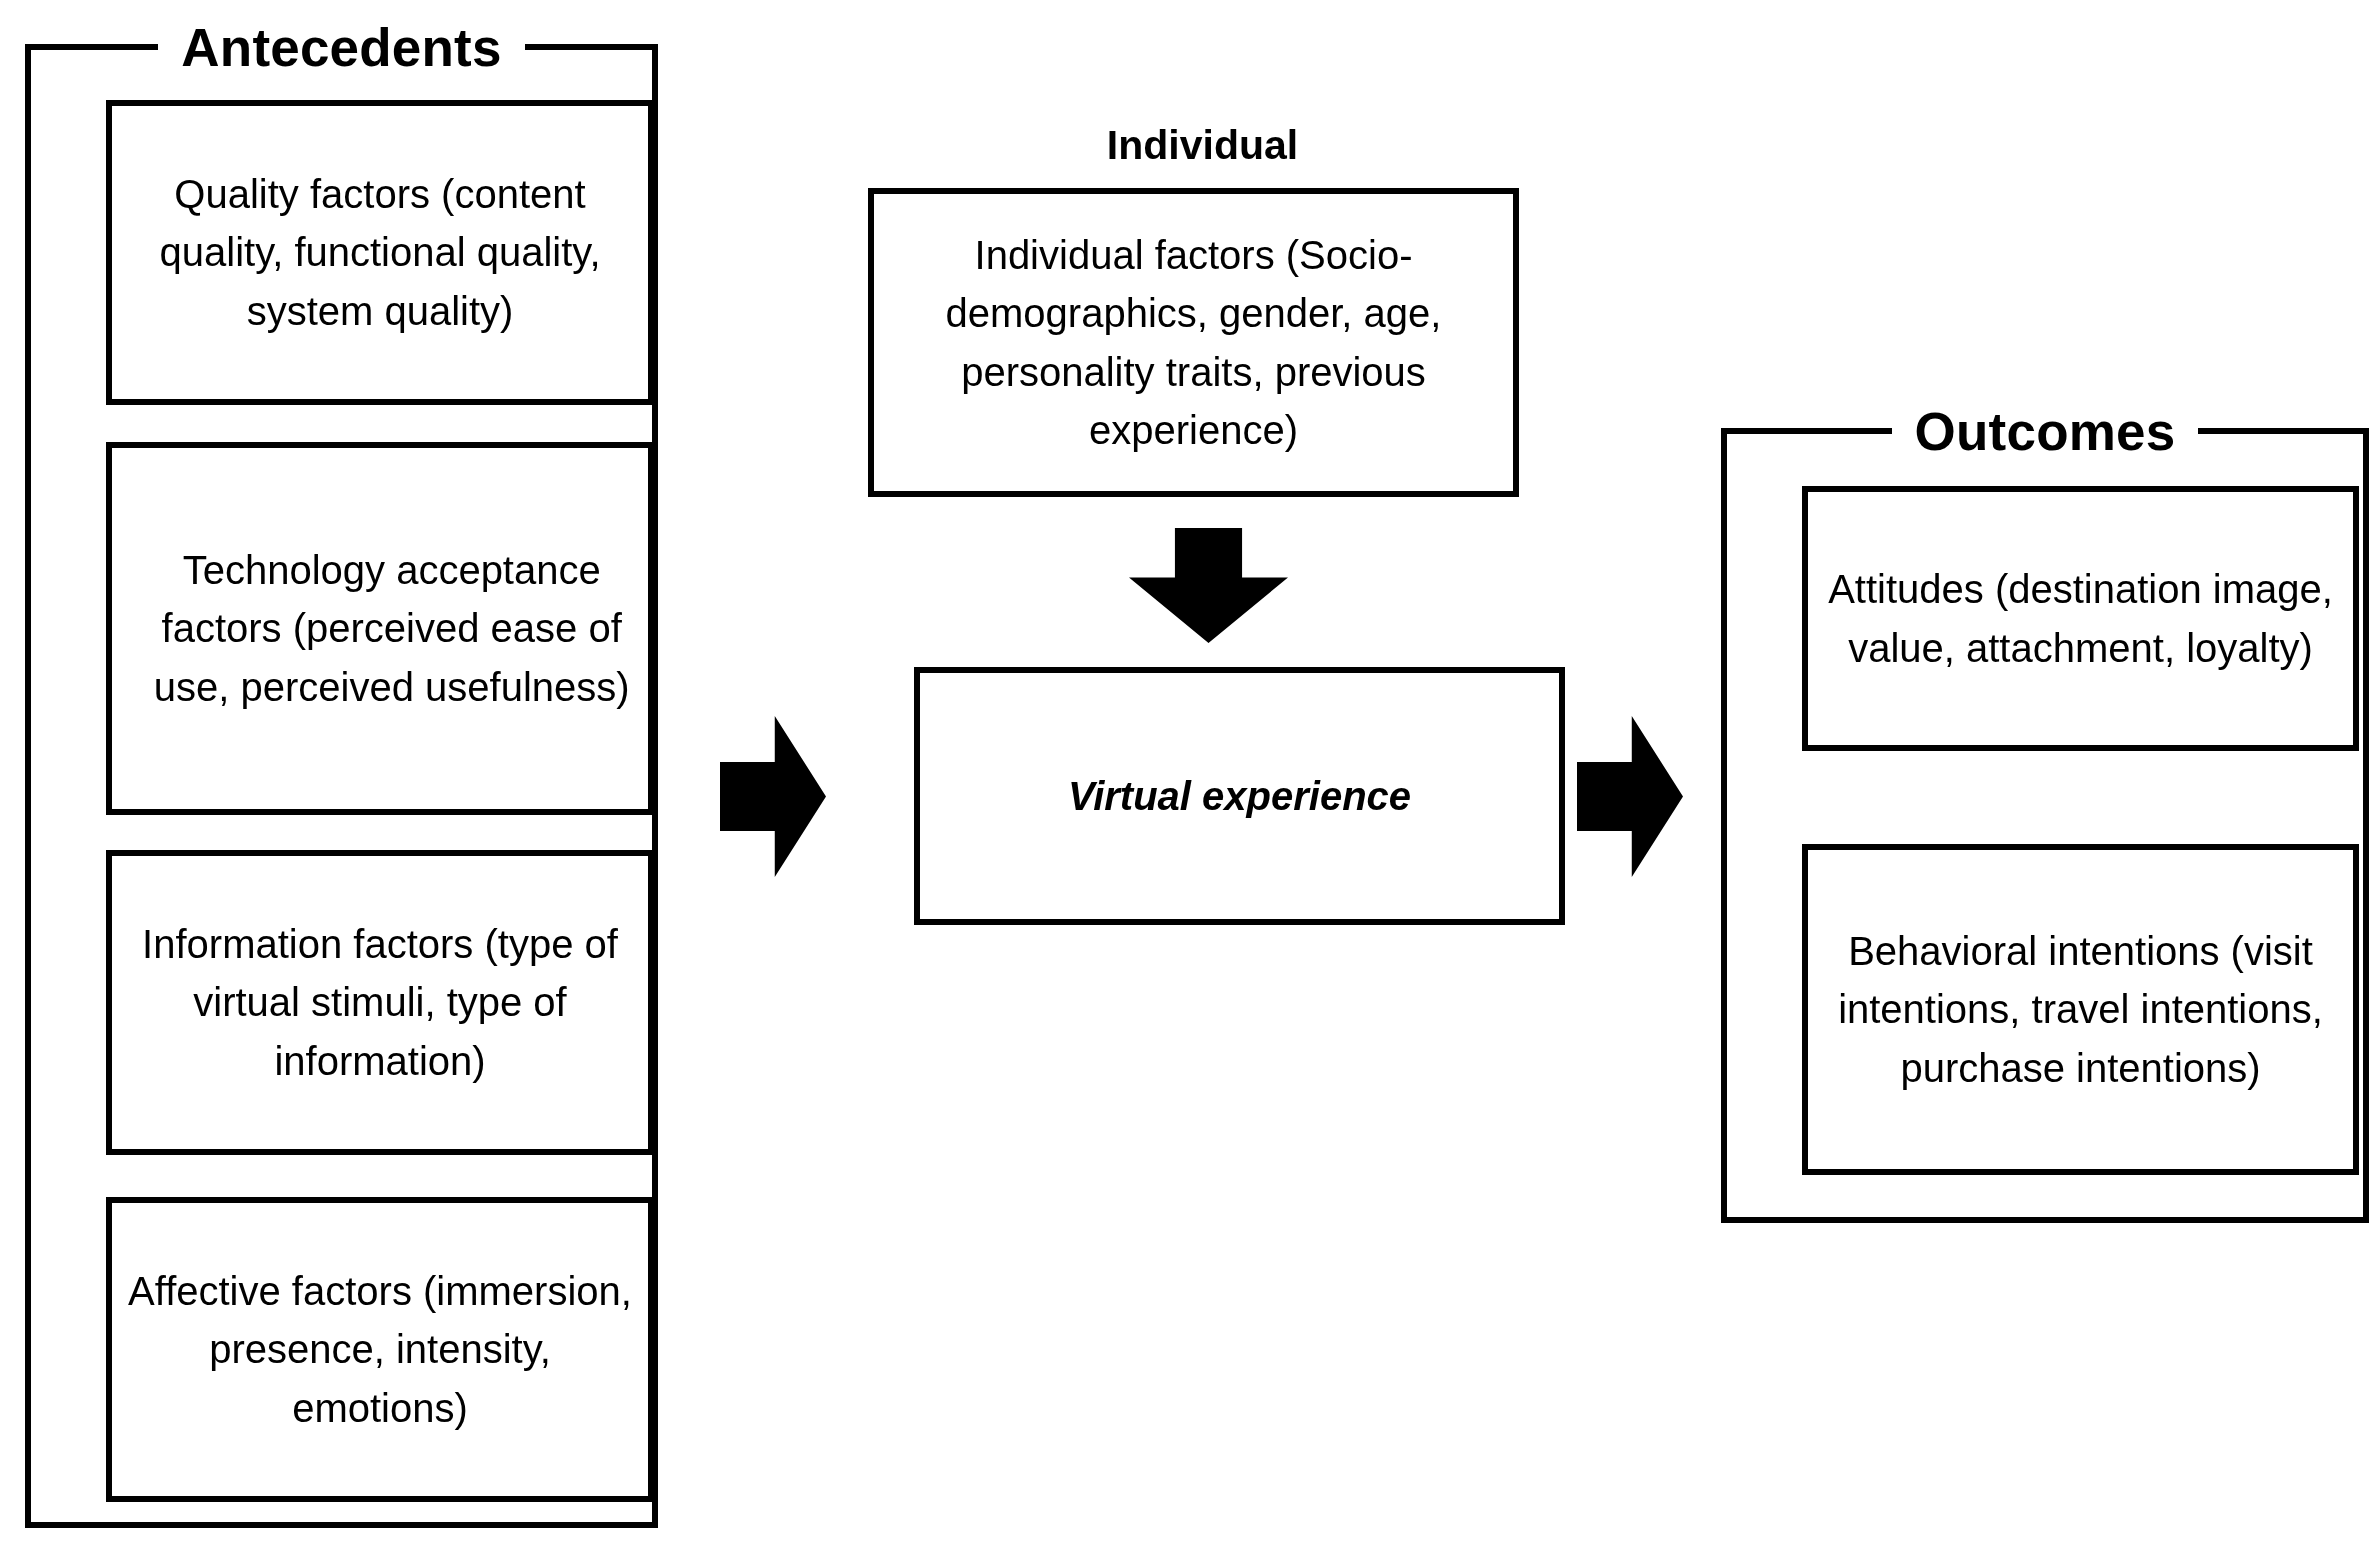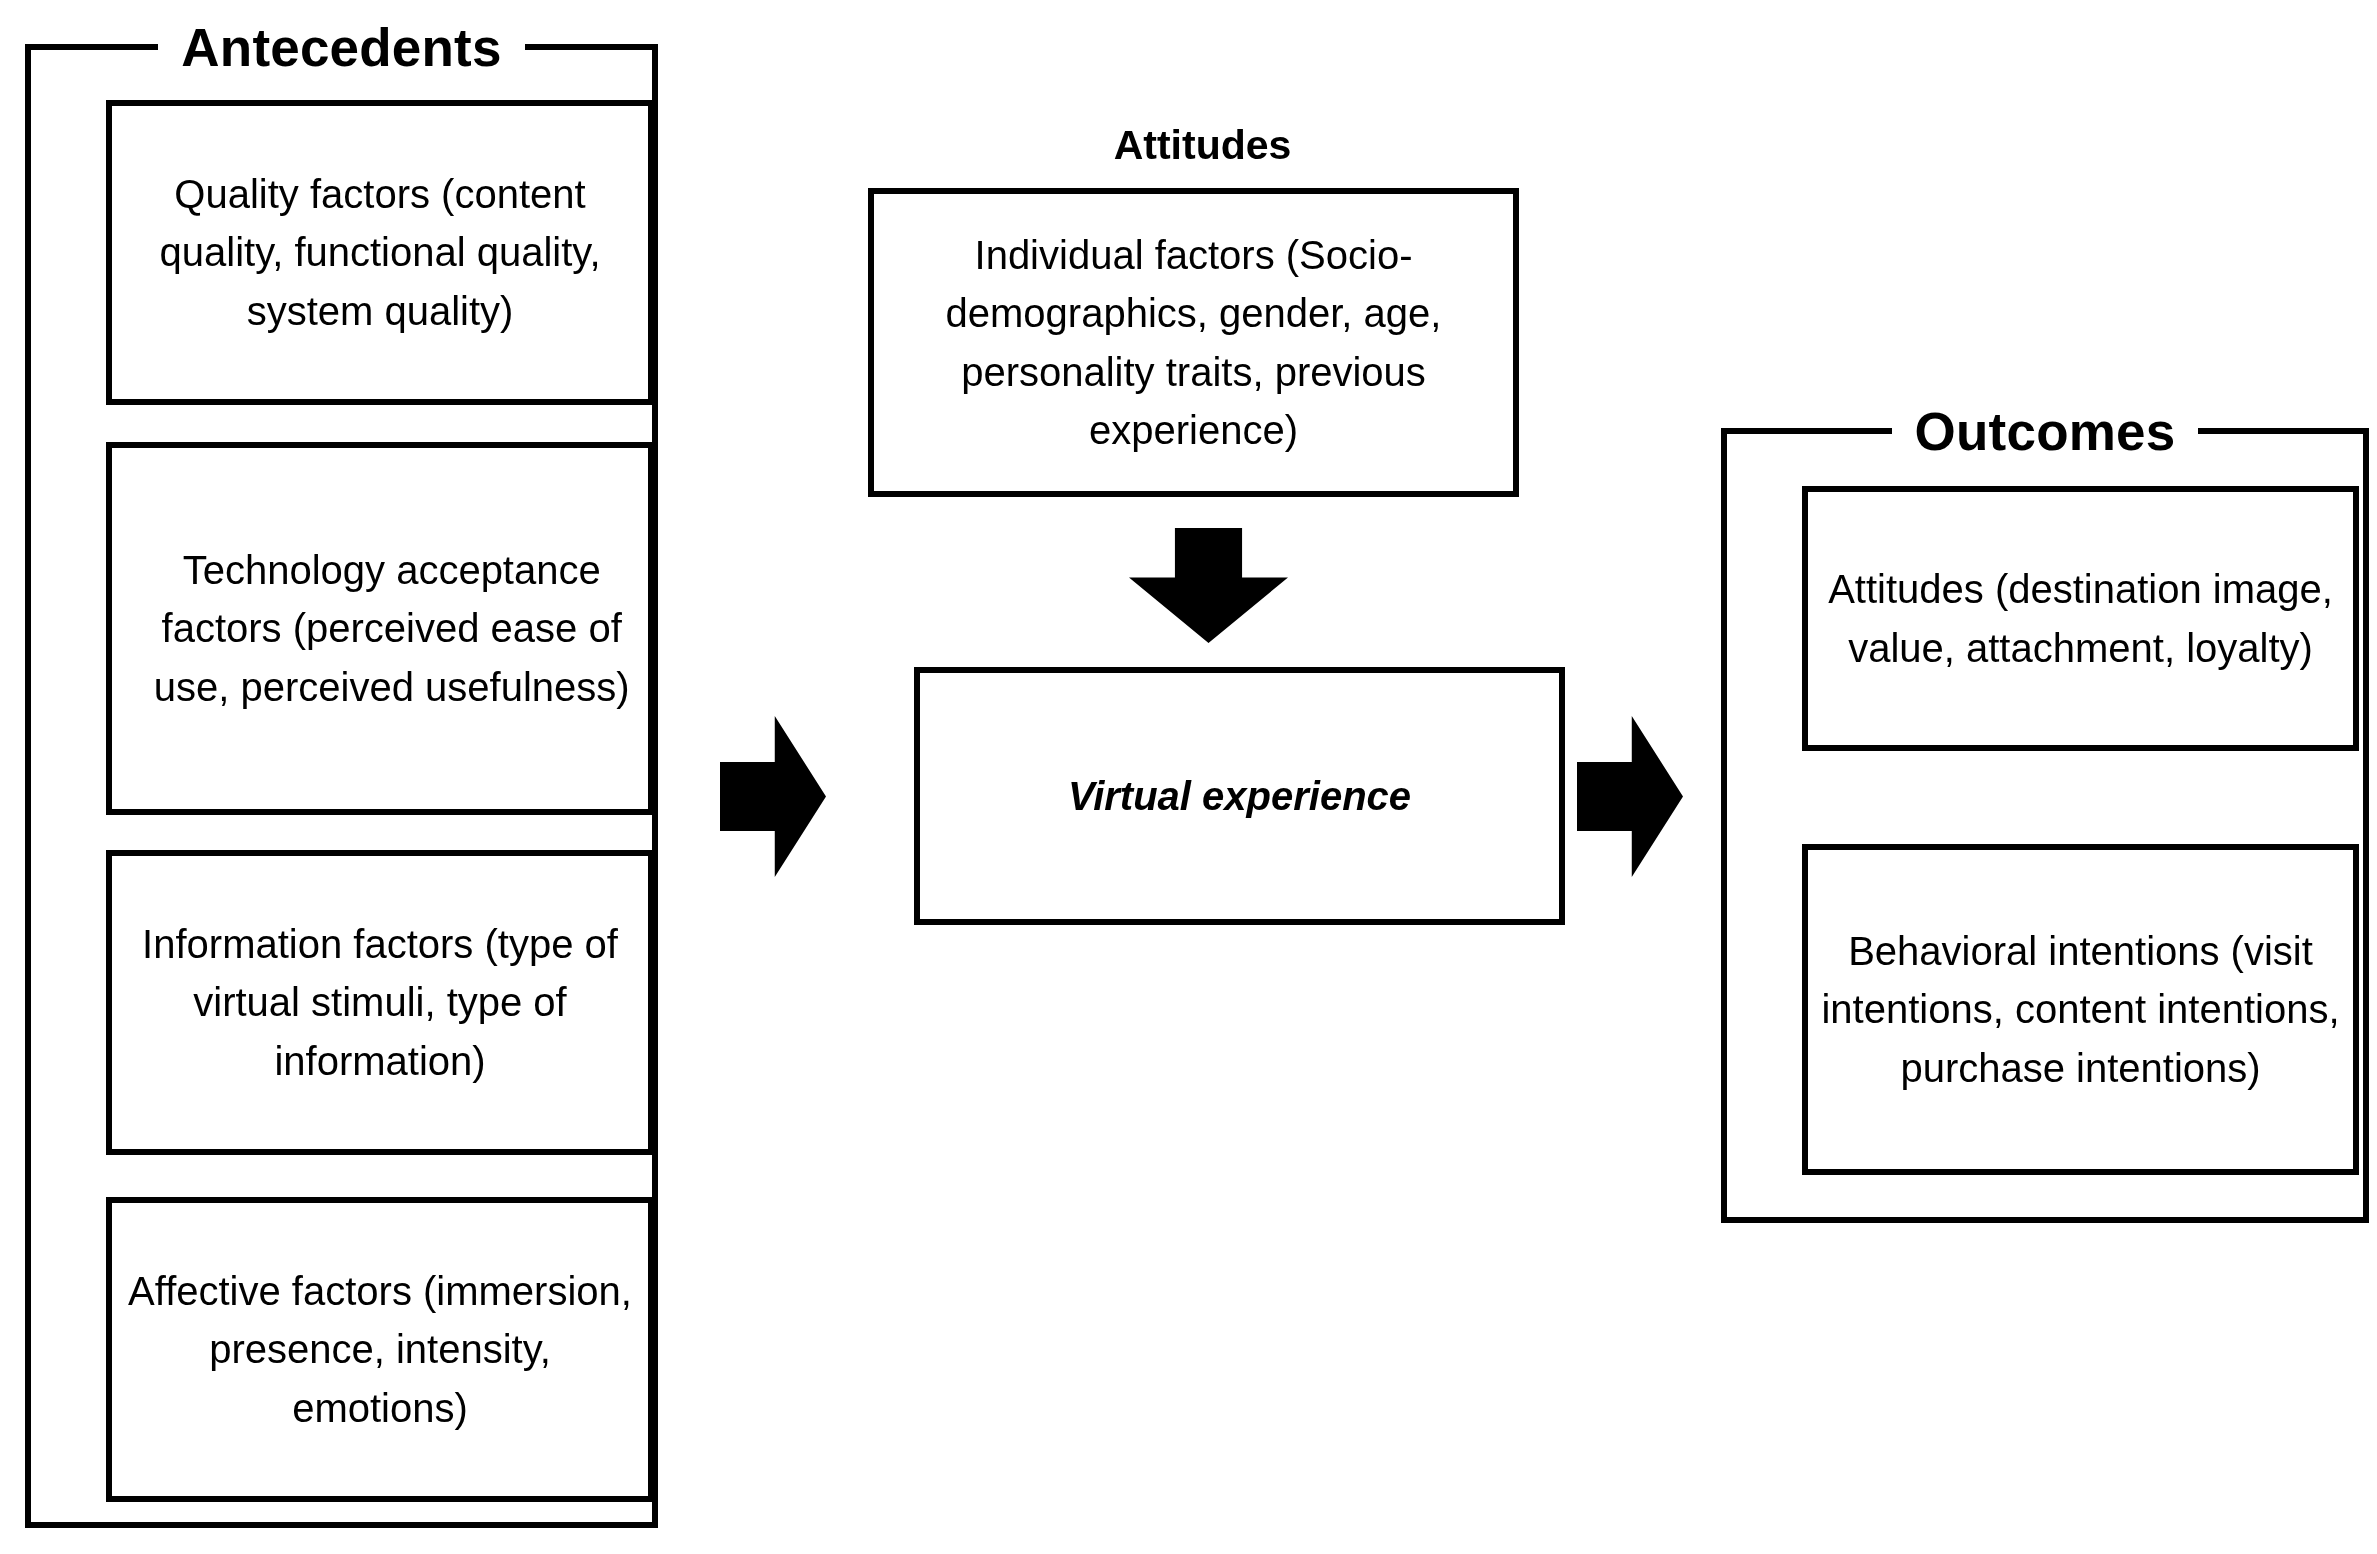--- a/index.html
+++ b/index.html
@@ -108,21 +108,21 @@
   </div>
 
   <div class="concept-box" style="left:69px; top:850px; width:548px; height:305px;">
     <span class="concept-text">Information factors (type of virtual stimuli, type of information)</span>
   </div>
 
   <div class="concept-box" style="left:69px; top:1197px; width:548px; height:305px;text-align:center;">
     <span class="concept-text">Affective factors (immersion, presence, intensity, emotions)</span>
   </div>
 
-  <div class="section-heading" style="left:877px; top:120px; width:651px;">Attitudes</div>
+  <div class="section-heading" style="left:877px; top:120px; width:651px;">Individual</div>
 
   <div class="concept-box" style="left:831px; top:188px; width:651px; height:309px;">
     <span class="concept-text">Individual factors (Socio-demographics, gender, age, personality traits, previous experience)</span>
   </div>
 
   <div class="arrow" style="left:1129px; top:528px; width:159px; height:115px;">
     <svg viewBox="0 0 180 130" preserveAspectRatio="none" aria-hidden="true">
       <polygon points="52,0 128,0 128,56 180,56 90,130 0,56 52,56" fill="#000000"></polygon>
     </svg>
   </div>
@@ -147,17 +147,17 @@
     <div class="group-title-wrap">
       <span class="group-title">Outcomes</span>
     </div>
   </div>
 
   <div class="concept-box" style="left:1765px; top:486px; width:557px; height:265px;">
     <span class="concept-text">Attitudes (destination image, value, attachment, loyalty)</span>
   </div>
 
   <div class="concept-box" style="left:1765px; top:844px; width:557px; height:331px;">
-    <span class="concept-text">Behavioral intentions (visit intentions, content intentions, purchase intentions)</span>
+    <span class="concept-text">Behavioral intentions (visit intentions, travel intentions, purchase intentions)</span>
   </div>
 
 </div>
 
 
 </body></html>

